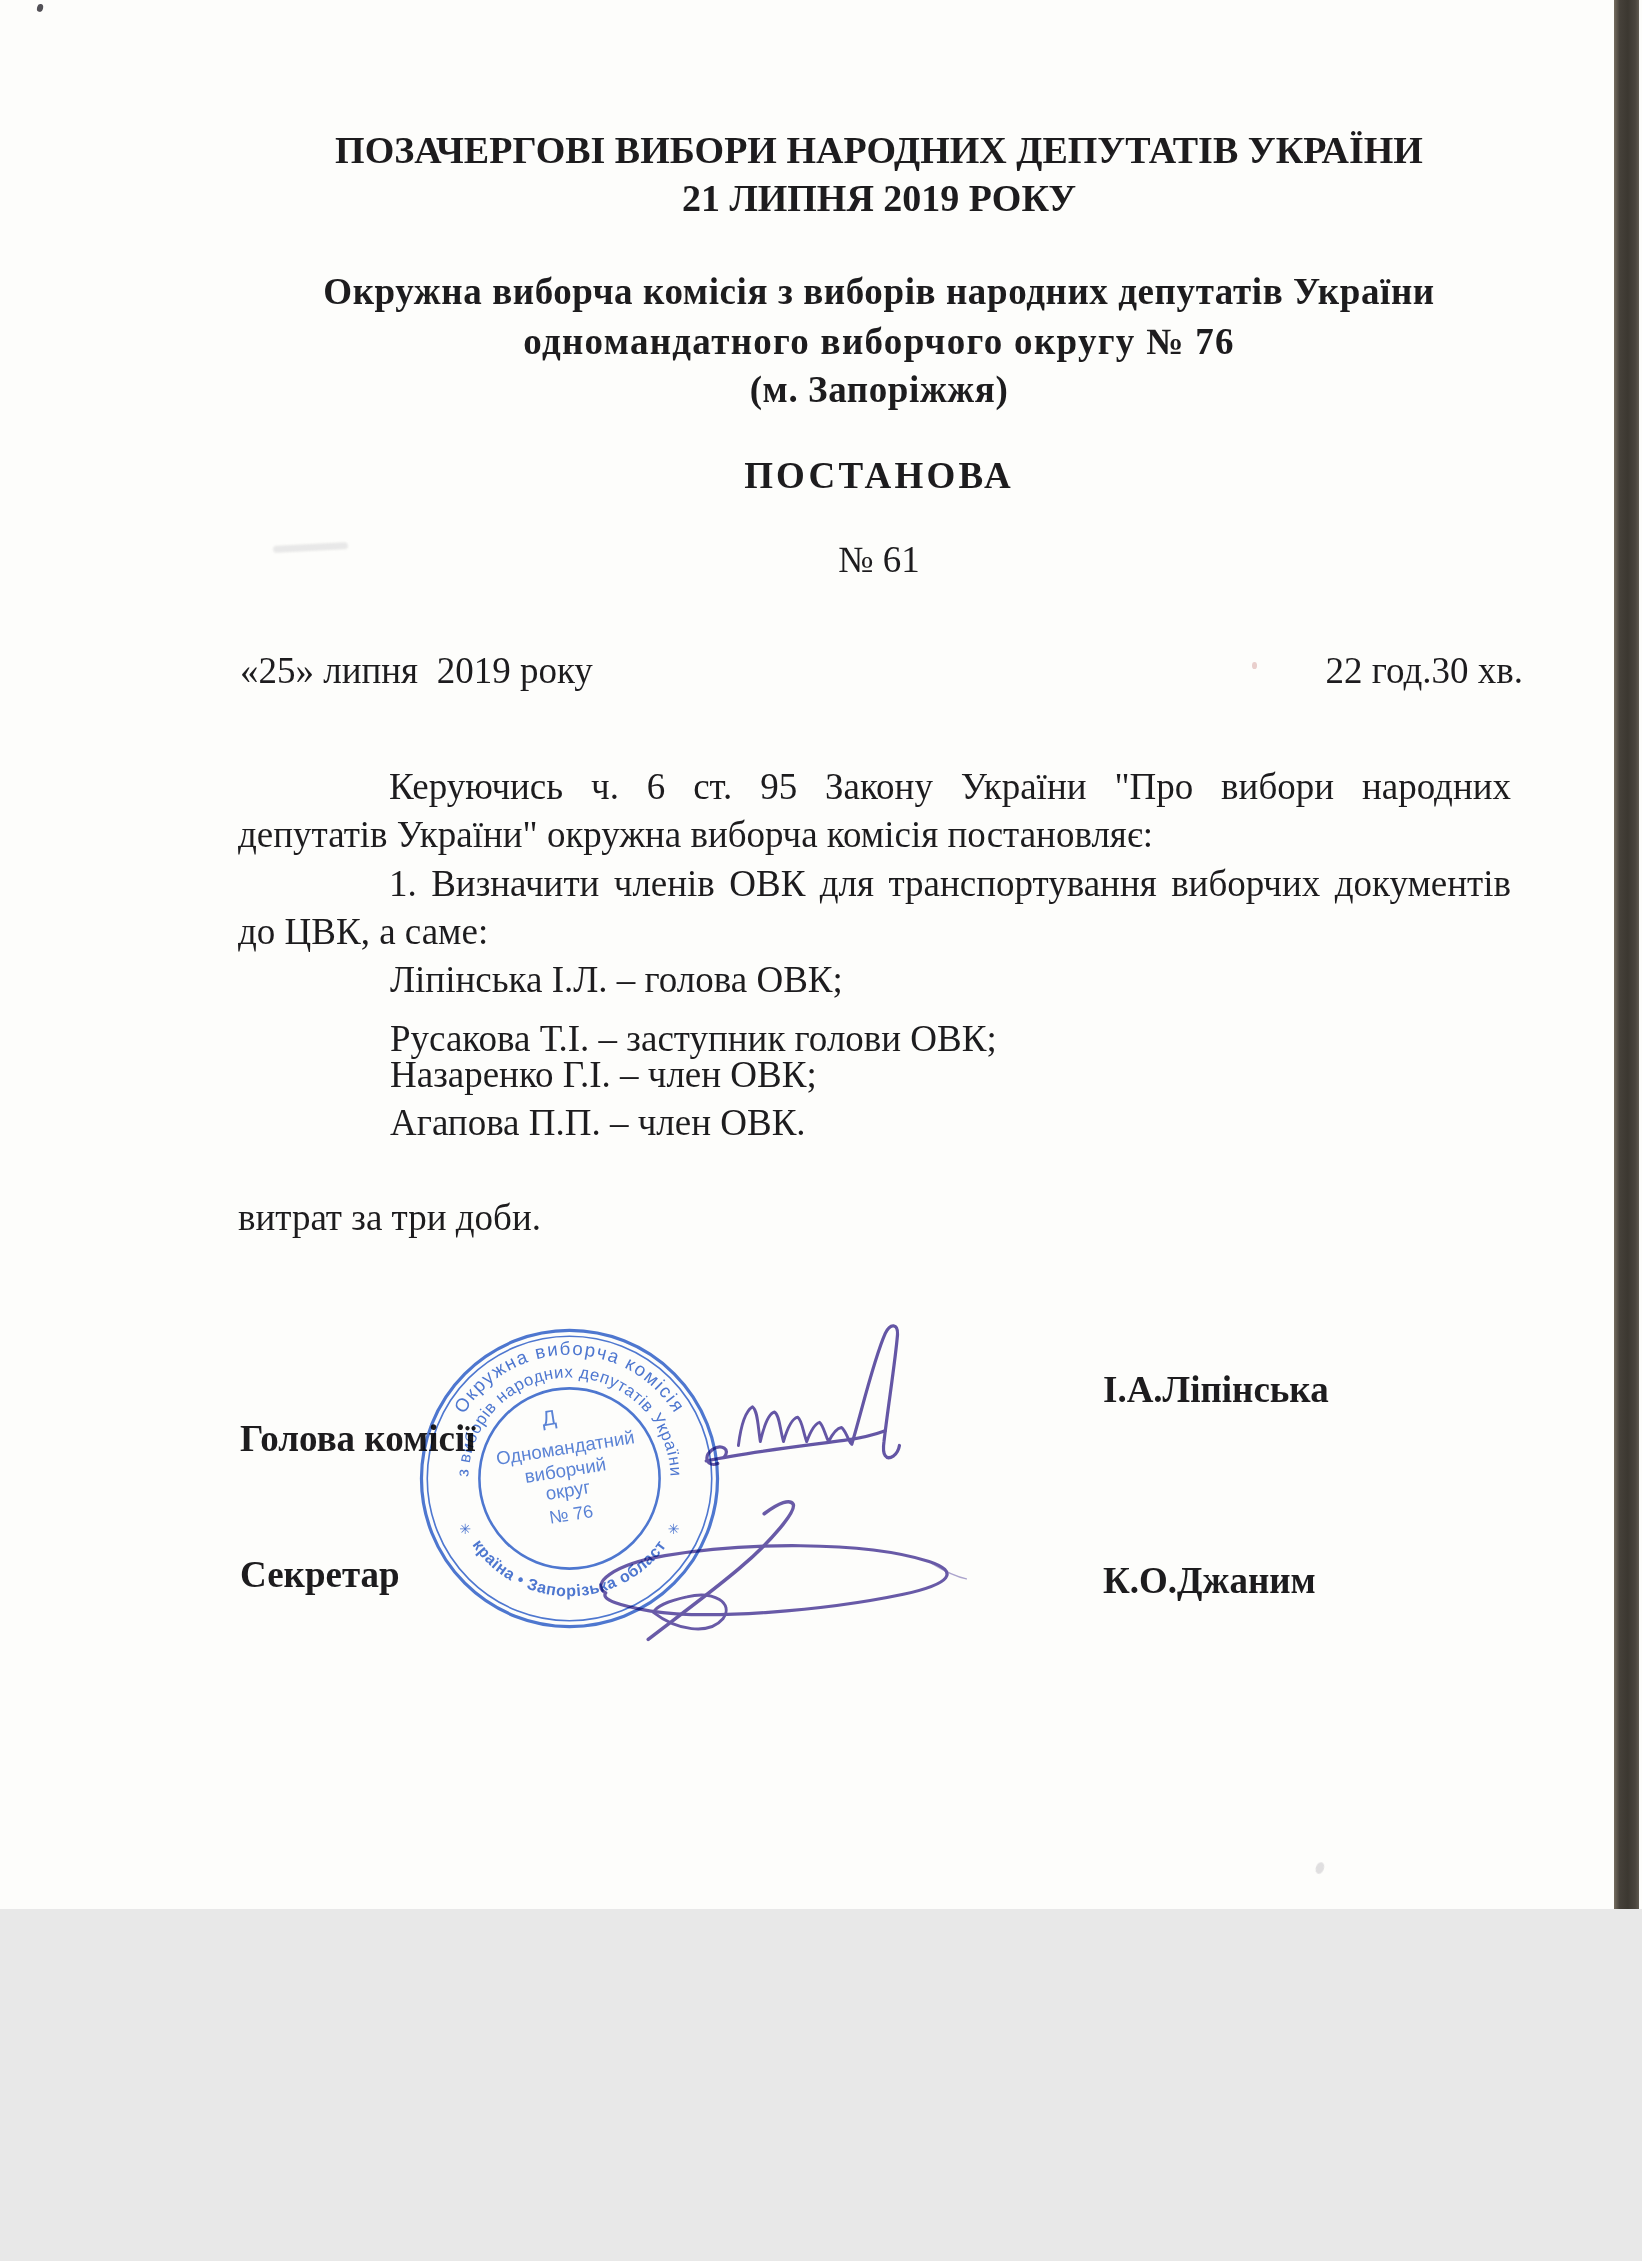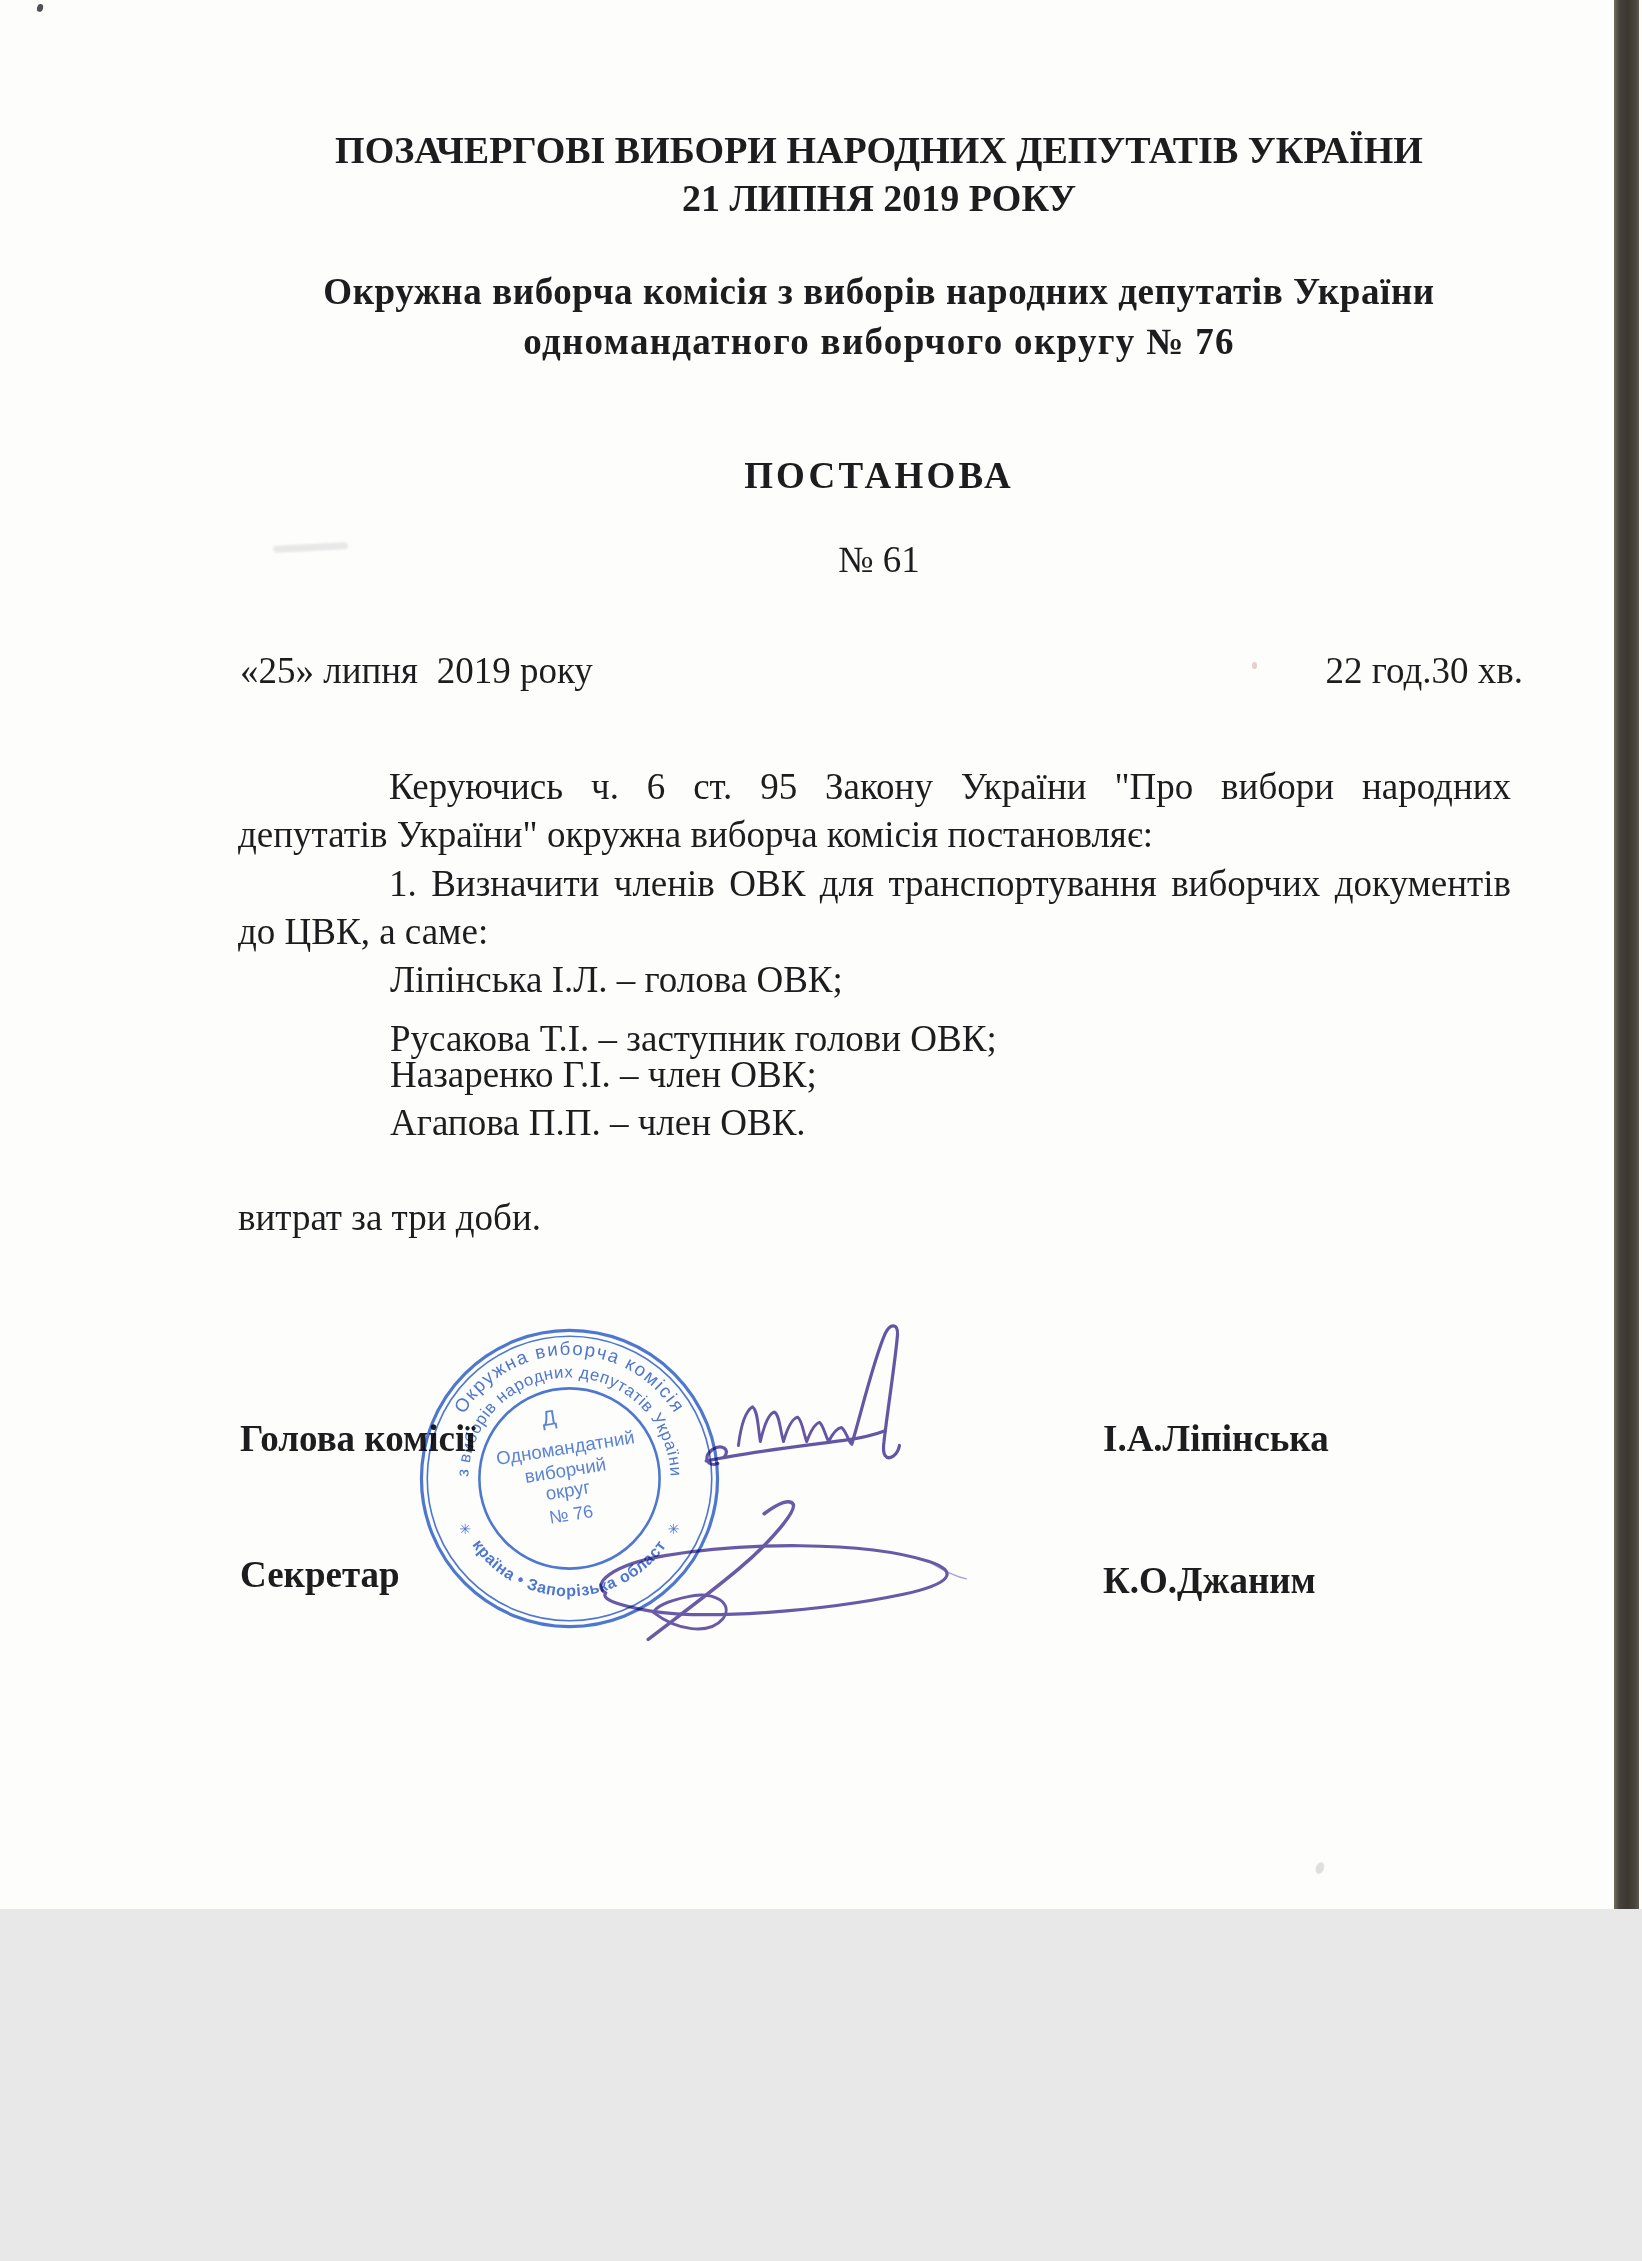--- a/index.html
+++ b/index.html
@@ -48,41 +48,42 @@
   <div class="speck" style="left:273px;top:544px;width:75px;height:7px;background:rgba(125,125,130,.16);border-radius:3.9px;filter:blur(1.3px);transform:rotate(-3deg);"></div>
   <div class="speck" style="left:1252px;top:662px;width:5.2px;height:7px;background:rgba(196,120,118,.35);border-radius:50%;filter:blur(0.6px);"></div>
   <div class="speck" style="left:1316px;top:1862px;width:7.7px;height:11.6px;background:rgba(122,120,126,.22);border-radius:50%;filter:blur(0.6px);transform:rotate(20deg);"></div>
   <div class="speck" style="left:1421px;top:2176px;width:193px;height:37px;background:rgba(108,104,98,.11);border-radius:19.3px;filter:blur(3.2px);transform:rotate(-9deg);"></div>
 
   <div class="line centered t59" style="top:131px;">ПОЗАЧЕРГОВІ ВИБОРИ НАРОДНИХ ДЕПУТАТІВ УКРАЇНИ</div>
   <div class="line centered t59" style="top:179px;">21 ЛИПНЯ 2019 РОКУ</div>
 
   <div class="line centered t57b" style="top:273px;letter-spacing:0.6px;">Окружна виборча комісія з виборів народних депутатів України</div>
   <div class="line centered t57b" style="top:323px;letter-spacing:1.3px;">одномандатного виборчого округу № 76</div>
+  <div class="line centered t57b" style="top:371px;letter-spacing:0.6px;">(м. Запоріжжя)</div>
 
   <div class="line centered t57b posta" style="top:457px;">ПОСТАНОВА</div>
   <div class="line centered t57" style="top:541px;">№ 61</div>
 
   <div class="line t57" style="left:240px;top:652px;">«25» липня  2019 року</div>
   <div class="line t57 timecell" style="top:652px;">22 год.30 хв.</div>
 
   <div class="jline" style="top:768px;">Керуючись ч. 6 ст. 95 Закону України "Про вибори народних</div>
   <div class="line body57" style="left:238px;top:816px;">депутатів України" окружна виборча комісія постановляє:</div>
   <div class="jline" style="top:865px;">1. Визначити членів ОВК для транспортування виборчих документів</div>
   <div class="line body57" style="left:238px;top:913px;">до ЦВК, а саме:</div>
 
   <div class="line body57" style="left:390px;top:961px;">Ліпінська І.Л. – голова ОВК;</div>
   <div class="line body57" style="left:390px;top:1020px;">Русакова Т.І. – заступник голови ОВК;</div>
   <div class="line body57" style="left:390px;top:1056px;">Назаренко Г.І. – член ОВК;</div>
   <div class="line body57" style="left:390px;top:1104px;">Агапова П.П. – член ОВК.</div>
 
   <div class="line body57" style="left:238px;top:1199px;">витрат за три доби.</div>
 
   <div class="role" style="top:1420px;">Голова комісії</div>
-  <div class="right-col" style="top:1420px;font-family:Liberation Serif, serif;">І.А.Ліпінська</div>
+  <div class="right-col" style="top:1371px;font-family:Liberation Serif, serif;">І.А.Ліпінська</div>
   <div class="role" style="top:1556px;">Секретар</div>
   <div class="right-col" style="top:1562px;">К.О.Джаним</div>
 
   <svg id="stamp-svg" width="363" height="363" viewBox="0 0 564 564" font-family="Liberation Sans, DejaVu Sans, sans-serif">
     <defs>
       <path id="arcOuter" d="M 96.5,232.3 A 192,192 0 0 1 467.5,232.3" fill="none"></path>
       <path id="arcInner" d="M 134.5,335.7 A 157,157 0 1 1 429.5,335.7" fill="none"></path>
       <path id="arcBottom" d="M 126.8,379 A 183,183 0 0 0 437.2,379" fill="none"></path>
     </defs>
     <g stroke="#3f6cd0" fill="none">

